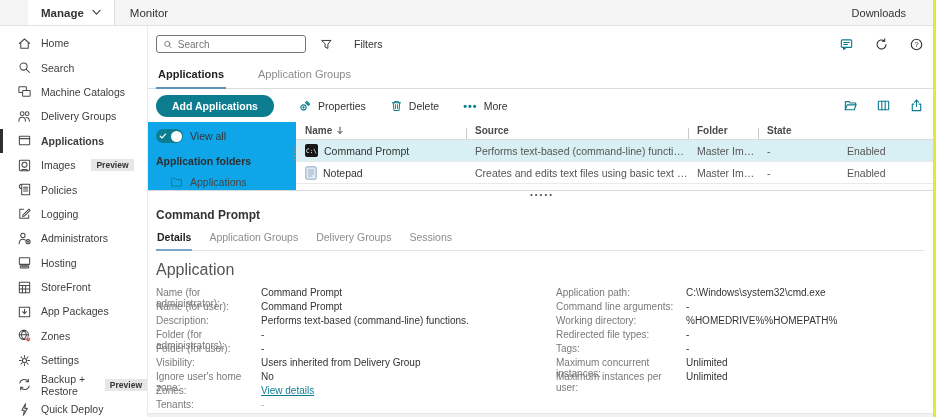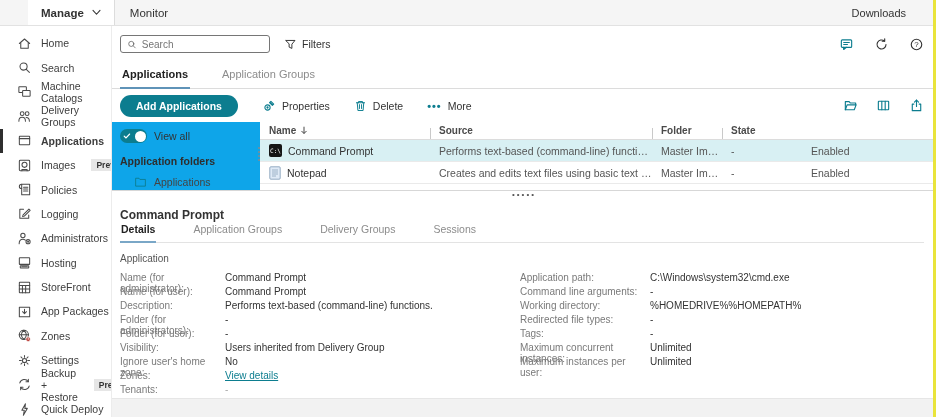--- a/index.html
+++ b/index.html
@@ -12,38 +12,38 @@
     display:flex; align-items:center; flex:0 0 auto; }
   .tab-manage { height:100%; background:#fff; margin-left:28px; padding:0 13px;
     display:flex; align-items:center; gap:8px; font-weight:bold; font-size:11.5px; cursor:pointer; }
   .topbar-divider { width:1px; height:100%; background:#dcdcdc; }
   .tab-monitor { padding:0 15px; font-size:11.5px; color:#333; cursor:pointer; }
   .downloads { margin-left:auto; margin-right:30px; font-size:11px; color:#333; cursor:pointer; }
 
   .body { flex:1; display:flex; min-height:0; }
 
   
-  .sidebar { width:112px; background:#fff; border-right:1px solid #ececec;
+  .sidebar { width:148px; background:#fff; border-right:1px solid #ececec;
     padding-top:5px; flex:0 0 auto; overflow:hidden; }
   .side-item { height:24.4px; display:flex; align-items:center; gap:9px;
     padding-left:14px; font-size:10.5px; color:#3d3d3d; cursor:pointer; border-left:3px solid transparent; }
   .side-item.selected { border-left:3px solid #2f2f2f; font-weight:bold; }
   .side-item svg { flex:0 0 auto; }
   .badge { background:#e6e6e6; color:#333; font-size:8.5px; font-weight:bold;
     padding:1px 5px; border-radius:0; margin-left:7px; white-space:nowrap; }
 
   
   .main { flex:1; display:flex; flex-direction:column; min-width:0; background:#fff; }
 
   .searchrow { display:flex; align-items:center; padding:8px 12px 0 8px; height:28px; flex:0 0 auto; }
   .searchbox { width:150px; height:18px; border:1px solid #767676; border-radius:3px;
     display:flex; align-items:center; padding:0 6px; gap:5px; background:#fff; }
   .searchbox input { border:none; outline:none; width:100%; font-size:10px;
     font-family:"Liberation Sans", sans-serif; color:#333; background:transparent; }
-  .filters { display:flex; align-items:center; gap:5px; margin-left:14px;
+  .filters { display:flex; align-items:center; gap:21px; margin-left:14px;
     font-size:10.5px; color:#333; cursor:pointer; }
   .headicons { margin-left:auto; display:flex; align-items:center; gap:20px; }
   .headicons .ic { cursor:pointer; display:flex; }
 
   .tabsrow { display:flex; gap:30px; padding:0 0 0 8px; margin-top:12px;
     border-bottom:1px solid #dcdcdc; flex:0 0 auto; }
   .tab { font-size:11px; color:#8c8c8c; padding:2px 2px 7px; cursor:pointer; }
   .tab.active { color:#222; font-weight:bold; border-bottom:2px solid #5f93b8; margin-bottom:-1px; }
 
   .toolbar { height:33px; display:flex; align-items:center; padding:0 12px 0 8px; gap:24px; flex:0 0 auto; }
@@ -85,24 +85,24 @@
     font-family:"DejaVu Sans Mono", monospace; flex:0 0 auto; }
 
   
   .splitter { height:9px; border-top:1px solid #d7d7d7; display:flex; align-items:center;
     justify-content:center; flex:0 0 auto; cursor:row-resize; }
   .splitter span { font-size:8px; color:#555; letter-spacing:2px; line-height:4px; }
 
   
   .details { padding:9px 12px 0 8px; flex:0 0 auto; background:#fff; }
   .d-title { font-size:12px; font-weight:bold; color:#333; }
-  .d-tabs { display:flex; gap:36px; margin-top:1px; border-bottom:1px solid #e3e3e3; }
+  .d-tabs { display:flex; gap:16px; margin-top:9px; border-bottom:1px solid #e3e3e3; }
   .d-tab { font-size:10.5px; color:#8c8c8c; padding:0 1px 6px; cursor:pointer; }
   .d-tab.active { color:#222; font-weight:bold; border-bottom:2px solid #7aa7c7; margin-bottom:-1px; }
-  .d-section { margin-top:10px; font-size:10px; color:#555; }
+  .d-section { margin-top:10px; font-size:16px; color:#555; }
   .kv-wrap { display:flex; margin-top:8px; }
   .kv-col { display:grid; grid-auto-rows:14px; font-size:10px; }
   .kv-col.left { width:400px; grid-template-columns:105px auto; }
   .kv-col.right { grid-template-columns:130px auto; }
   .kv-label { color:#7a7a7a; }
   .kv-value { color:#333; }
   .kv-value.muted { color:#aaa; }
   a.kv-link { color:#0c7d8f; text-decoration:underline; cursor:pointer; }
 
   .bottomfill { flex:1; background:#f2f2f2; border-top:1px solid #e6e6e6; }

